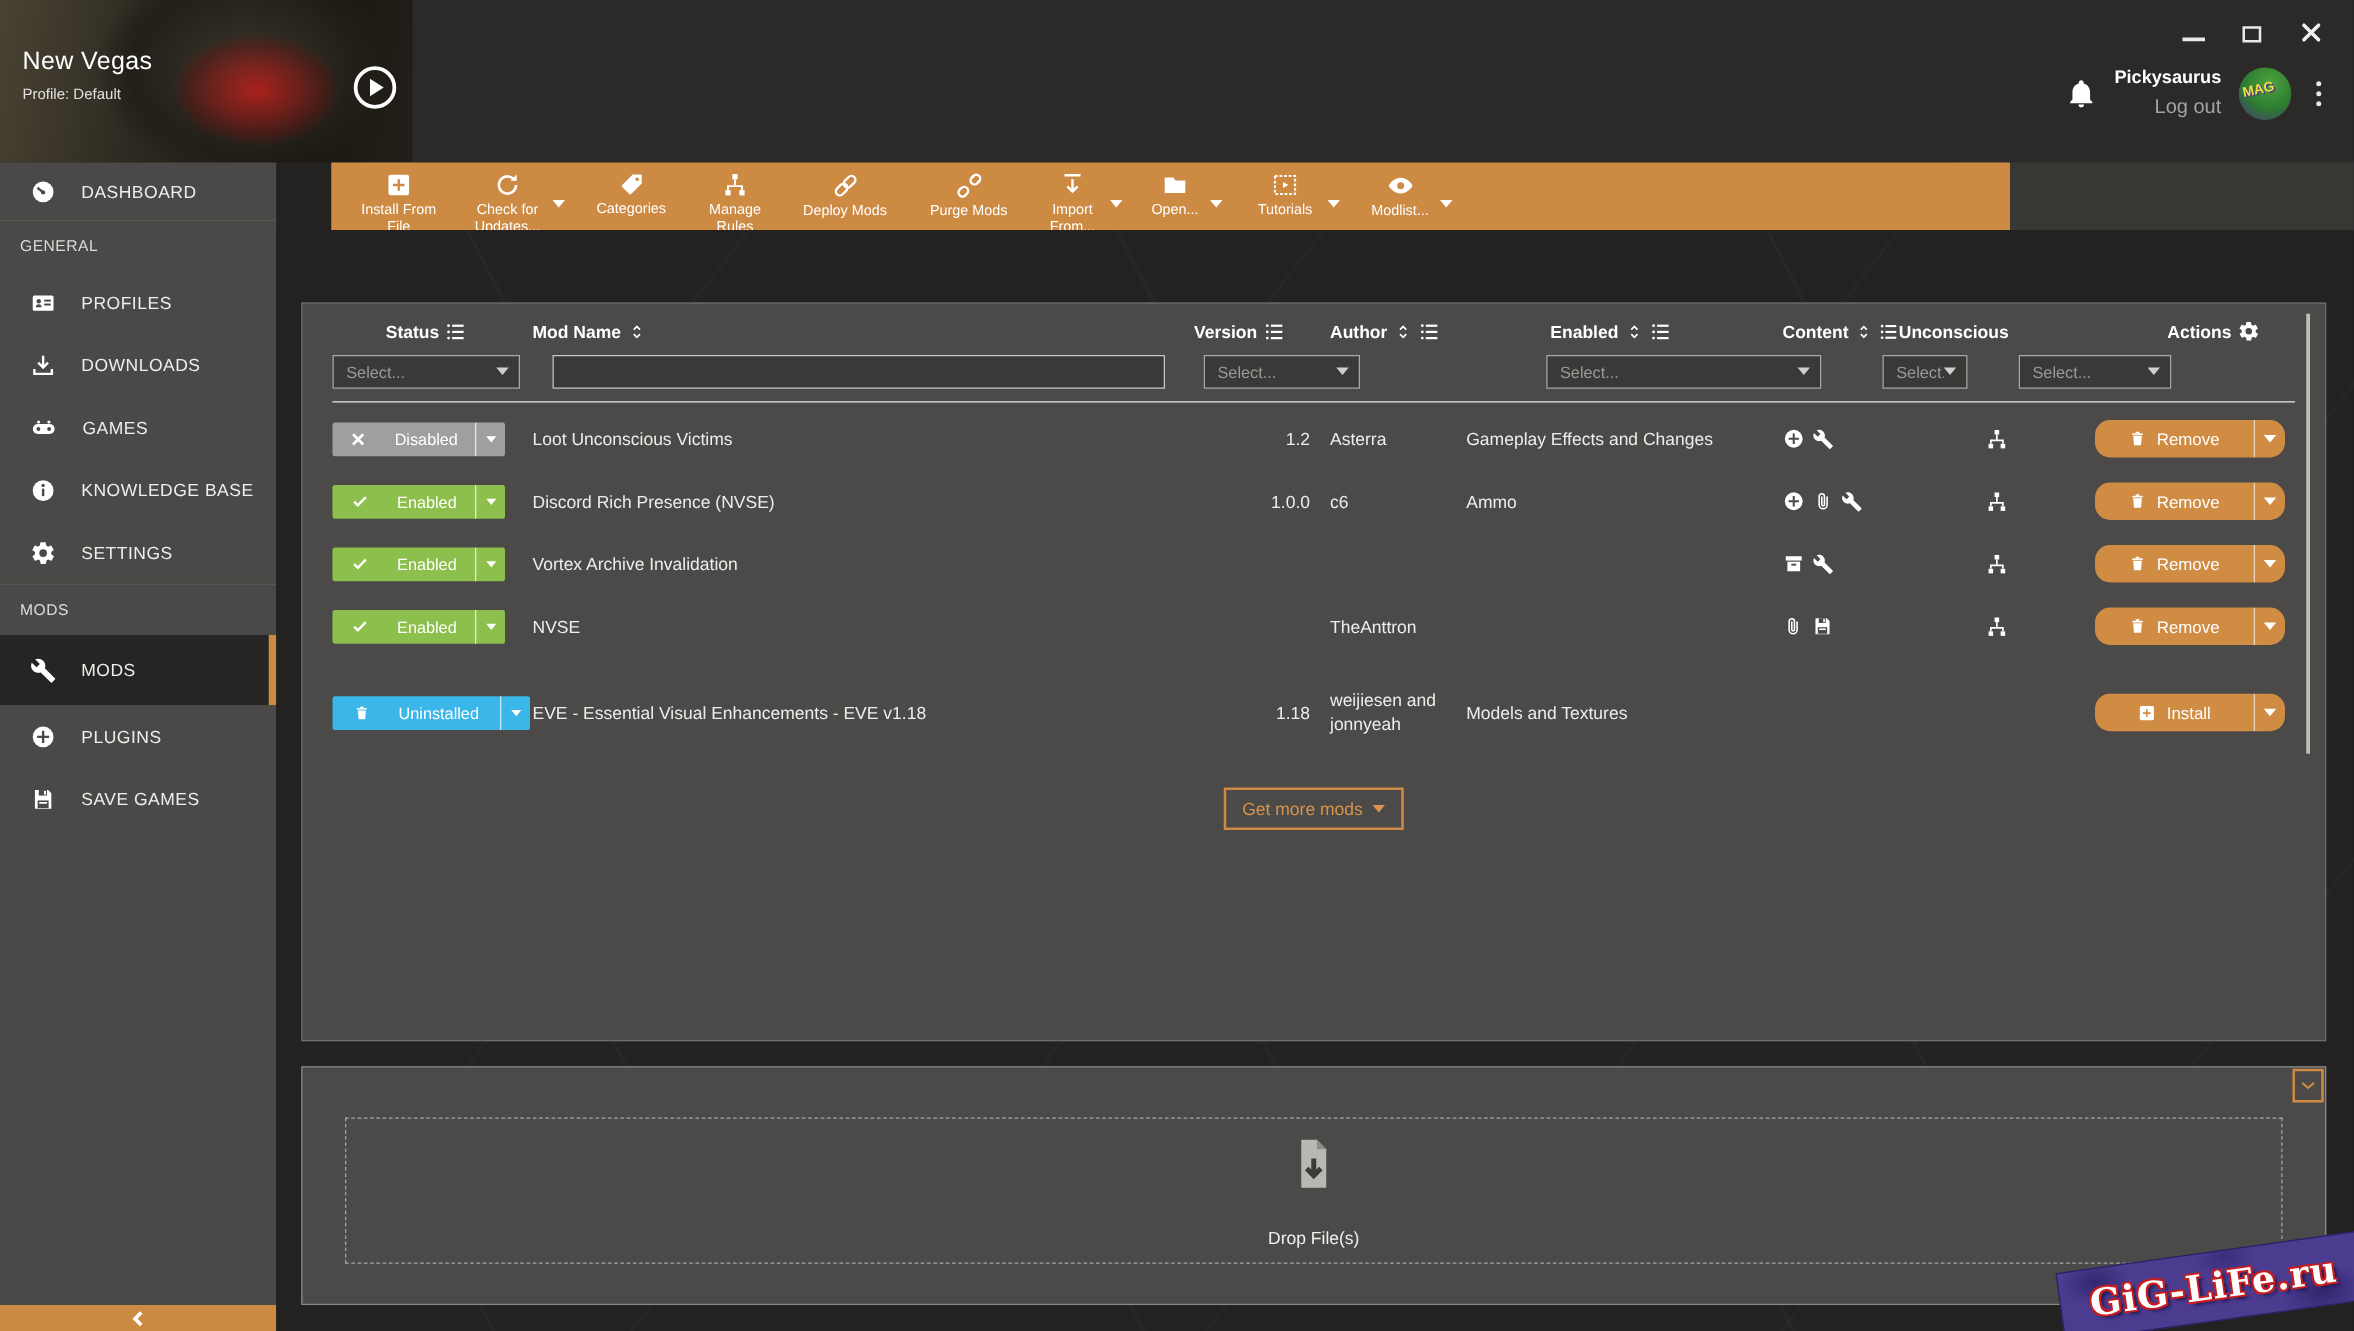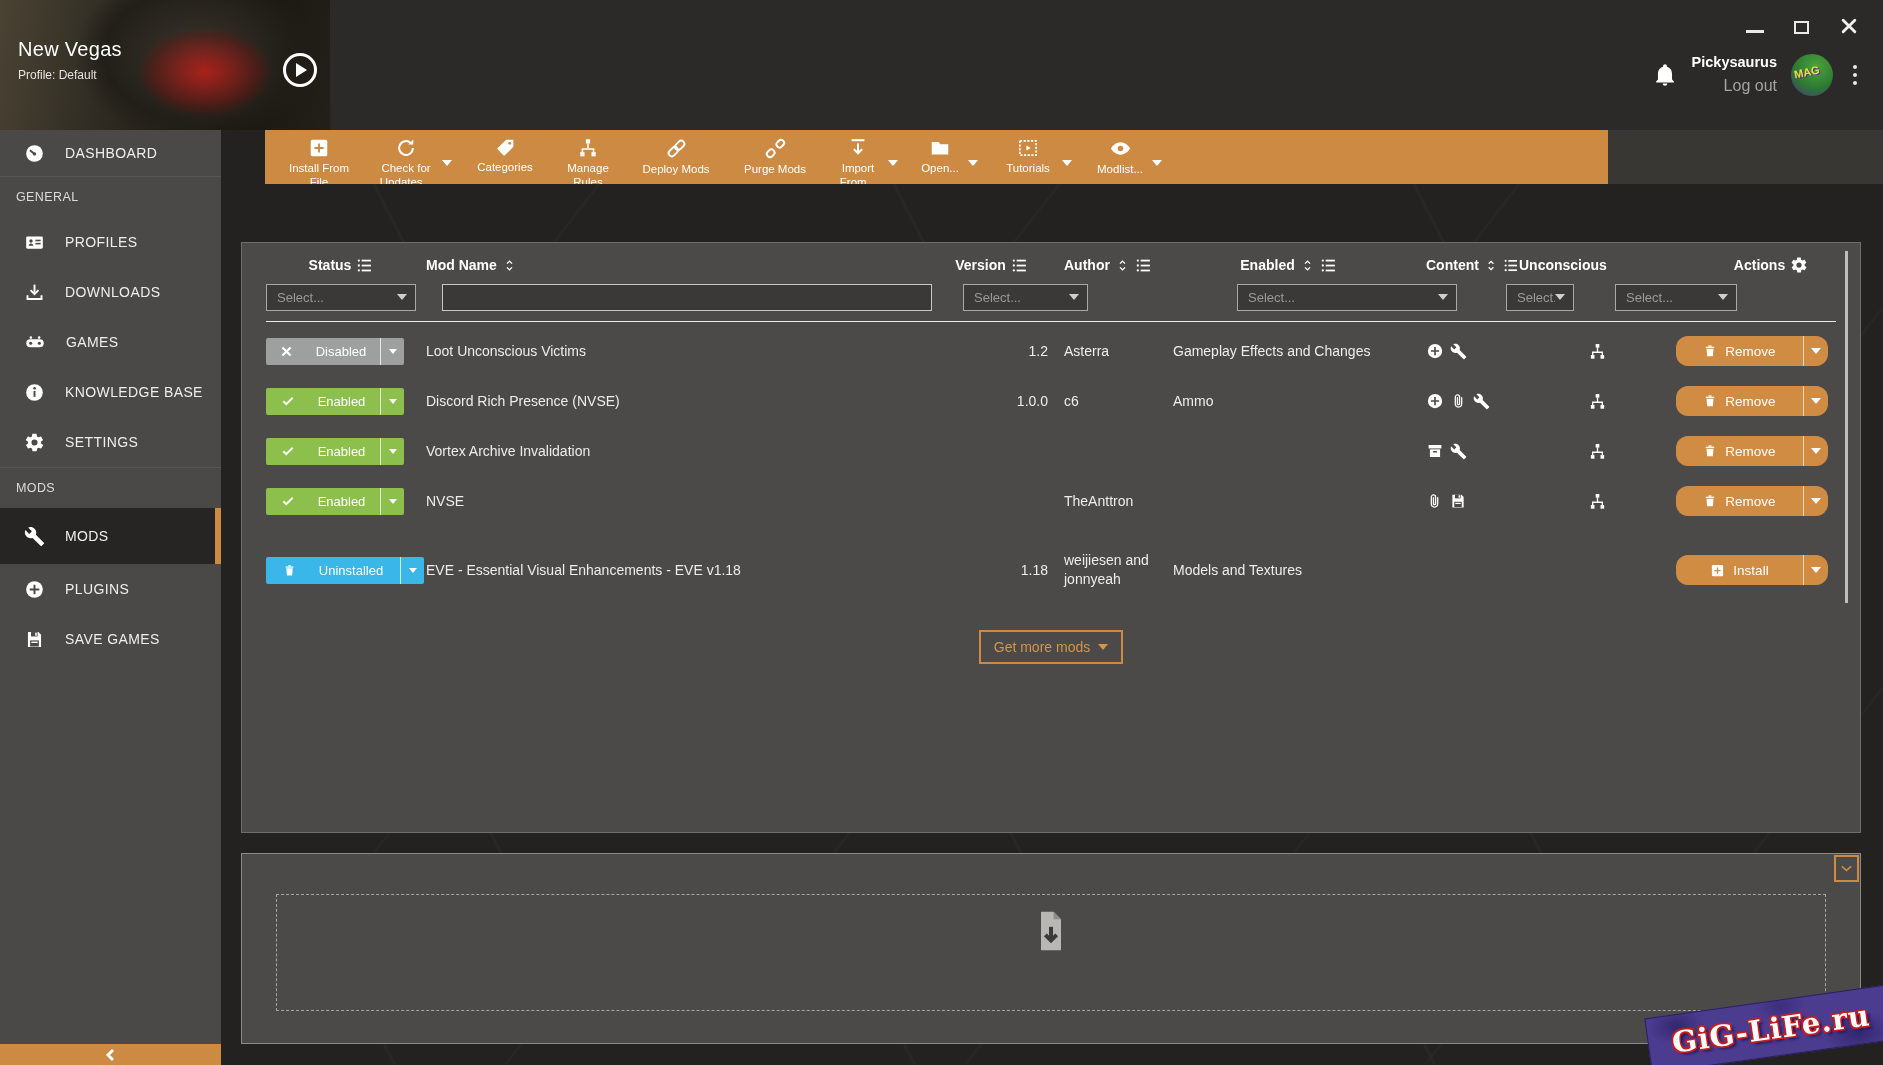--- a/index.html
+++ b/index.html
@@ -777,19 +777,20 @@
       <div id="dz-icon">
         <svg width="40" height="48" viewBox="0 0 24 28">
             <path d="M13.5 2.5H6v23h12V7z" fill="#b9b7b3"></path>
             <path d="M13.5 2.5V7H18z" fill="#8f8d89"></path>
             <g stroke="#3c3b39" stroke-width="2.4" fill="none">
               <path d="M12 11.5v8"></path>
               <path d="M8.6 16.3l3.4 3.4 3.4-3.4"></path>
             </g>
           </svg>
       </div>
+      <div id="dz-label">Drop File(s)</div>
     </div>
   </div>
 
   <div id="watermark">
     <span>GiG-LiFe.ru</span>
   </div>
 </div>
 
 </body></html>

